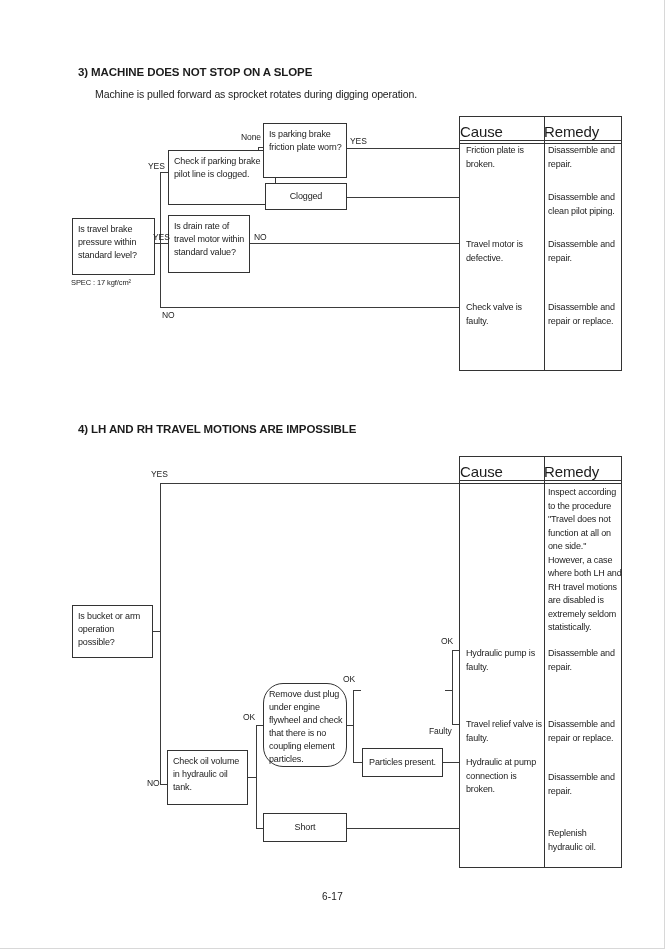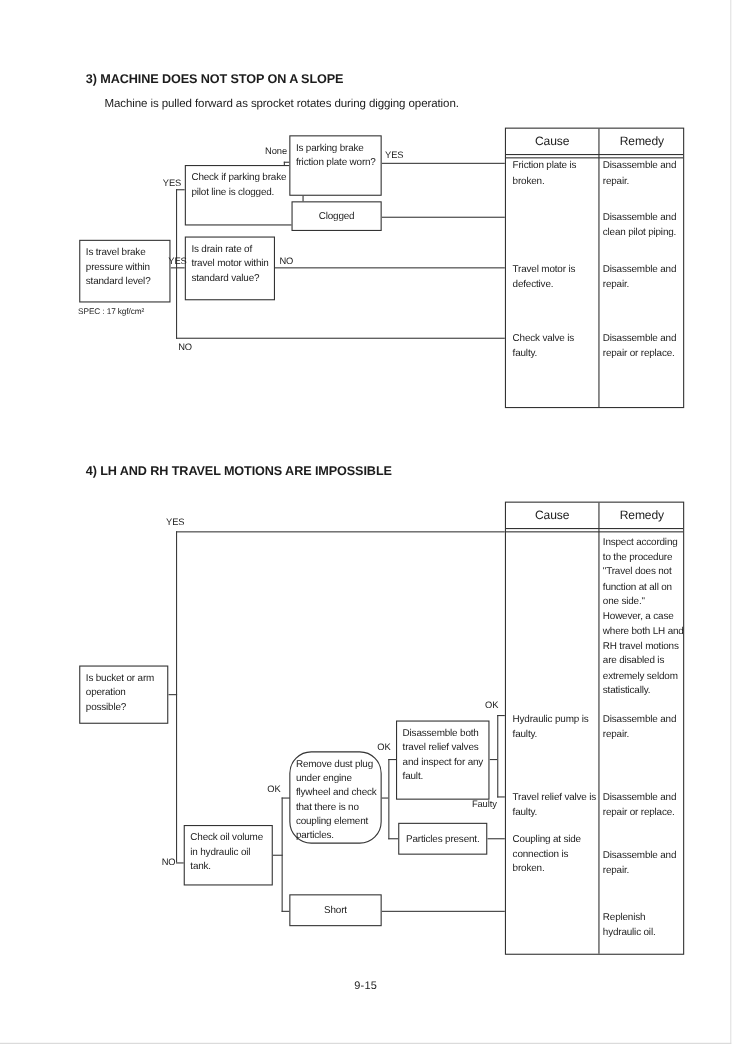--- a/index.html
+++ b/index.html
@@ -16,21 +16,21 @@
     position:absolute; border:1px solid #333; background:#fff; z-index:2;
     font-size:9px; line-height:13px; letter-spacing:-0.15px; padding:4px 2px 0 5px;
   }
   .box.center { display:flex; align-items:center; justify-content:center; padding:0; text-align:center; }
   .ln { position:absolute; background:#3b3b3b; z-index:1; }
   .lbl { position:absolute; font-size:8.5px; letter-spacing:-0.1px; white-space:nowrap; z-index:3; }
   .spec { position:absolute; font-size:7.5px; letter-spacing:-0.1px; white-space:nowrap; }
   .ctable { position:absolute; border:1px solid #333; background:#fff; z-index:2; }
   .ctable .vdiv { position:absolute; top:0; bottom:0; width:1px; background:#333; }
   .ctable .hline { position:absolute; left:0; right:0; height:1px; background:#333; }
-  .ctable .th { position:absolute; font-size:11px; letter-spacing:-0.1px; text-align:center; }
+  .ctable .th { position:absolute; font-size:15px; letter-spacing:-0.1px; }
   .ctable .cell { position:absolute; font-size:9px; line-height:13.5px; letter-spacing:-0.15px; }
   .footer { position:absolute; left:0; width:665px; text-align:center; font-size:10px; letter-spacing:0.2px; }
 </style>
 </head>
 <body>
 
 <div class="page">
 
   <div class="title" style="left:78px; top:66px;">3) MACHINE DOES NOT STOP ON A SLOPE</div>
   <div class="subtitle" style="left:95px; top:88px;">Machine is pulled forward as sprocket rotates during digging operation.</div>
@@ -100,34 +100,33 @@
   <span class="lbl" style="left:151px; top:469px;">YES</span>
   <span class="lbl" style="left:147px; top:778px;">NO</span>
   <span class="lbl" style="left:243px; top:712px;">OK</span>
   <span class="lbl" style="left:343px; top:674px;">OK</span>
   <span class="lbl" style="left:441px; top:636px;">OK</span>
   <span class="lbl" style="left:429px; top:726px;">Faulty</span>
 
   <div class="box" style="left:72px; top:605px; width:81px; height:53px;">Is bucket or arm operation possible?</div>
   <div class="box" style="left:167px; top:750px; width:81px; height:55px;">Check oil volume in hydraulic oil tank.</div>
   <div class="box" style="left:263px; top:683px; width:84px; height:84px;border-radius:20px;">Remove dust plug under engine flywheel and check that there is no coupling element particles.</div>
-  <div class="box" style="left:360px; top:655px; width:85px; height:72px;">Disassemble both travel relief valves and inspect for any fault.</div>
   <div class="box center" style="left:362px; top:748px; width:81px; height:29px;">Particles present.</div>
   <div class="box center" style="left:263px; top:813px; width:84px; height:29px;">Short</div>
 
   <div class="ctable" style="left:459px; top:456px; width:163px; height:412px;">
     <i class="vdiv" style="left:84px;"></i>
     <i class="hline" style="top:23px;"></i>
     <i class="hline" style="top:26px;"></i>
     <div class="th" style="left:0; top:6px; width:84px;">Cause</div>
     <div class="th" style="left:84px; top:6px; width:79px;">Remedy</div>
     <div class="cell" style="left:88px; top:29px; width:74px;">Inspect according to the procedure "Travel does not function at all on one side." However, a case where both LH and RH travel motions are disabled is extremely seldom statistically.</div>
     <div class="cell" style="left:6px; top:190px; width:78px;">Hydraulic pump is faulty.</div>
     <div class="cell" style="left:88px; top:190px; width:73px;">Disassemble and repair.</div>
     <div class="cell" style="left:6px; top:261px; width:78px;">Travel relief valve is faulty.</div>
     <div class="cell" style="left:88px; top:261px; width:73px;">Disassemble and repair or replace.</div>
-    <div class="cell" style="left:6px; top:299px; width:78px;">Coupling at side connection is broken.</div>
+    <div class="cell" style="left:6px; top:299px; width:78px;">Hydraulic at pump connection is broken.</div>
     <div class="cell" style="left:88px; top:314px; width:73px;">Disassemble and repair.</div>
     <div class="cell" style="left:88px; top:370px; width:73px;">Replenish hydraulic oil.</div>
   </div>
 
-  <div class="footer" style="top:891px;">9-15</div>
+  <div class="footer" style="top:891px;">6-17</div>
 </div>
 
 </body></html>

